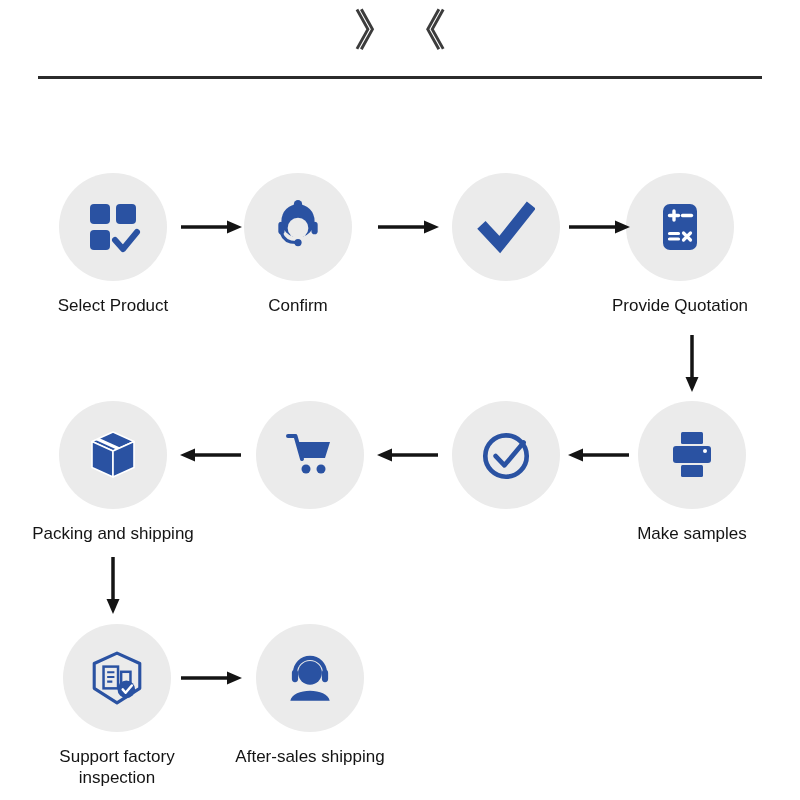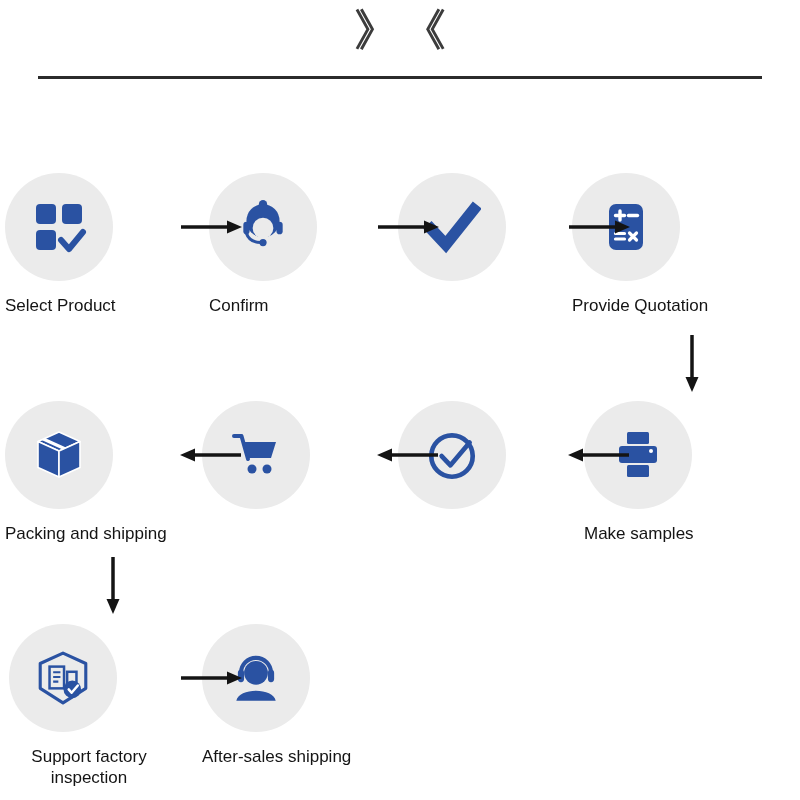--- a/index.html
+++ b/index.html
@@ -11,21 +11,21 @@
   .title-row {
     position:absolute; top:8px; left:0; width:800px;
     display:flex; justify-content:center; align-items:center; gap:4px;
     color:#3c3c3c;
   }
   .title-text { font-size:43px; font-weight:400; letter-spacing:3px; white-space:nowrap; }
   .title-mark { font-size:44px; font-weight:700; line-height:1; }
   .red { color: var(--title-highlight,#e8231d); }
   .divider { position:absolute; top:76px; left:38px; width:724px; height:3px; background:#2b2b2b; }
 
-  .step { position:absolute; width:216px; display:flex; flex-direction:column; align-items:flex-start; }
+  .step { position:absolute; width:216px; display:flex; flex-direction:column; align-items:center; }
   .circle {
     width:108px; height:108px; border-radius:50%;
     background:var(--circle-bg,#ebebeb);
     display:flex; align-items:center; justify-content:center;
   }
   .label {
     margin-top:14px; font-size:17px; color:#141414; line-height:1.25;
     white-space:nowrap; text-align:center;
   }
   .label.wrap { white-space:normal; width:160px; }
@@ -52,21 +52,21 @@
     <svg width="56" height="56" viewBox="0 0 56 56">
       <rect class="f" x="5" y="5" width="20" height="20" rx="4"></rect>
       <rect class="f" x="31" y="5" width="20" height="20" rx="4"></rect>
       <rect class="f" x="5" y="31" width="20" height="20" rx="4"></rect>
       <path class="s" d="M30 41l8 9 14-17" stroke-width="6" stroke-linecap="round" stroke-linejoin="round"></path>
     </svg>
   </div>
   <div class="label">Select Product</div>
 </div>
 
-<div class="step" style="left:209px; top:173px;">
+<div class="step" style="left:190px; top:173px;">
   <div class="circle">
     <svg width="58" height="58" viewBox="0 0 56 56">
       <circle class="f" cx="28" cy="6" r="4"></circle>
       <circle class="f" cx="28" cy="22" r="16"></circle>
       <circle class="bg" cx="28" cy="29" r="10"></circle>
       <rect class="f" x="9" y="23" width="6" height="12" rx="3"></rect>
       <rect class="f" x="41" y="23" width="6" height="12" rx="3"></rect>
       <path class="s" d="M12 34q3 9 14 9" stroke-width="3"></path>
       <circle class="f" cx="28" cy="43" r="3.5"></circle>
     </svg>

